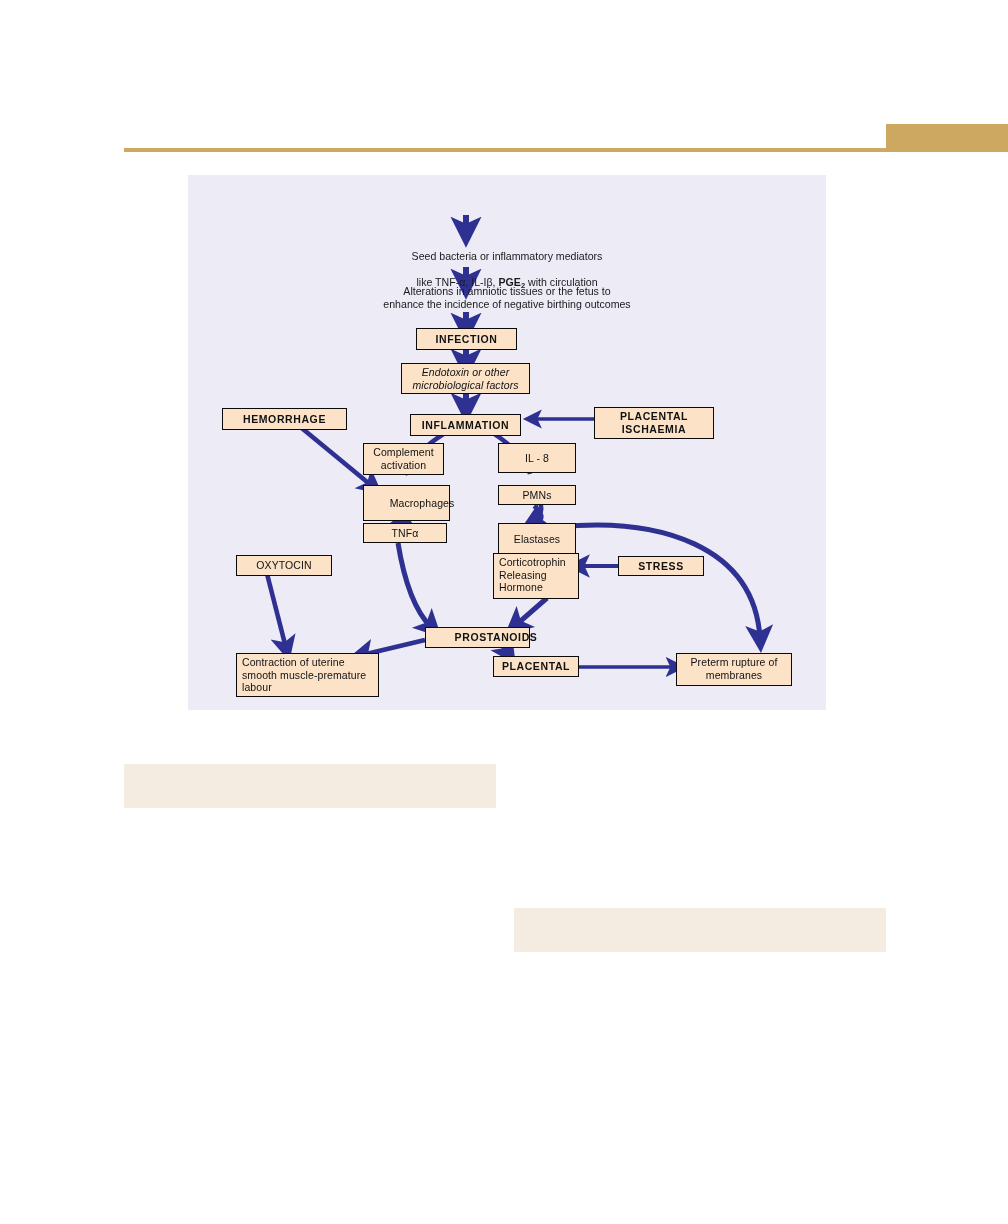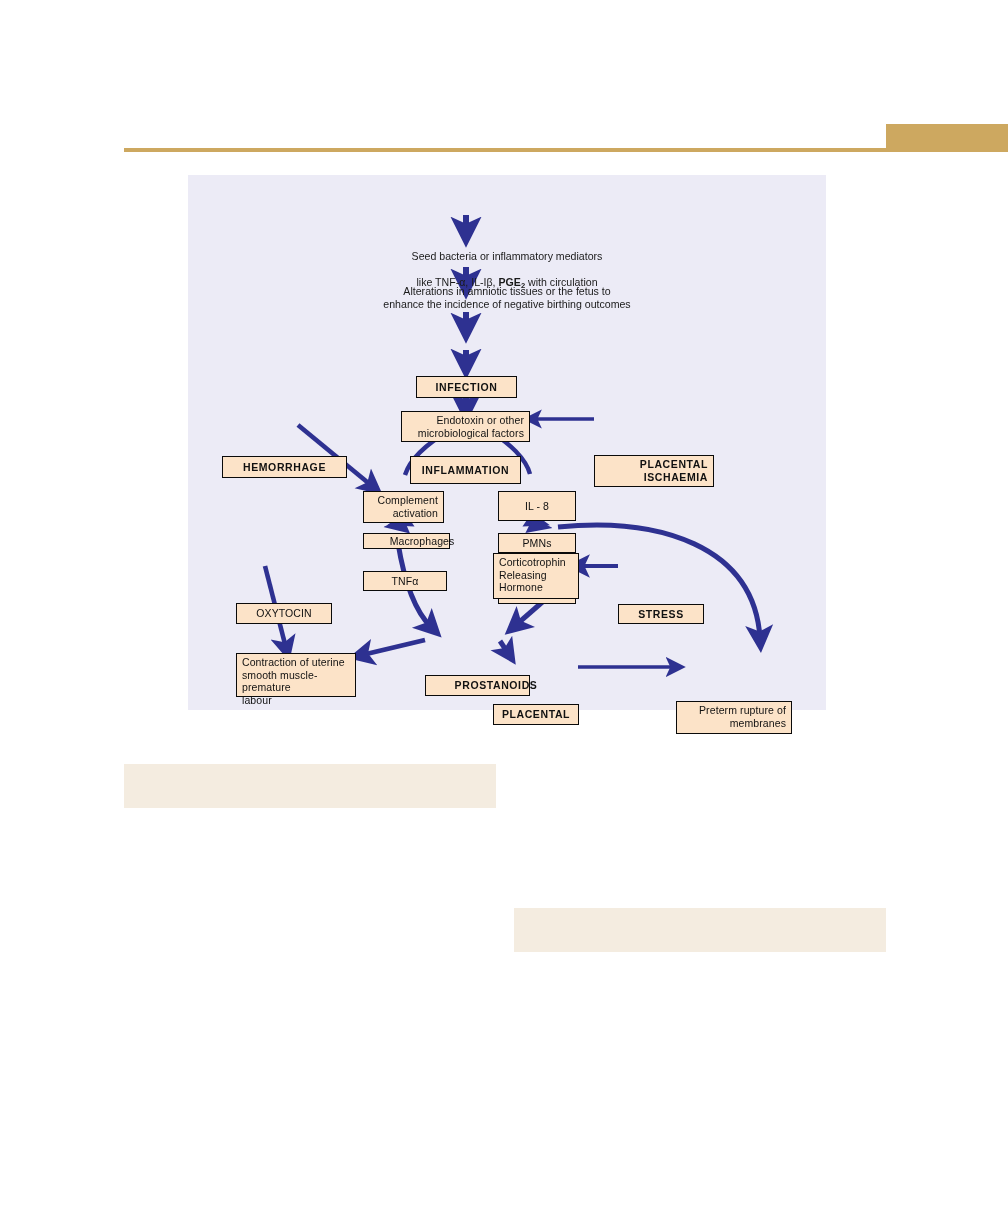--- a/index.html
+++ b/index.html
@@ -62,21 +62,21 @@
     line-height: 12.6px;
     letter-spacing: .1px;
     padding: 2px 5px;
     white-space: pre-line;
     z-index: 3;
   }
   .node.bold {
     font-weight: bold;
     letter-spacing: .6px;
   }
-  .node.center { text-align: right; margin-top: 48px; }
+  .node.center { text-align: center; }
   .node.mid {
     display: flex;
     align-items: center;
     justify-content: center;
   }
   .node.left { text-align: left; }
 
   
   .freetext {
     position: absolute;
@@ -178,56 +178,56 @@
   <div class="freetext" style="left:96px; top:62px; width:446px;">
     <div>Seed bacteria or inflammatory mediators</div>
     <div><span>like TNF-α, IL-Iβ, </span><span class="b">PGE</span><sub class="b">2</sub><span> with circulation</span></div>
   </div>
 
   <div class="freetext" style="left:74px; top:110px; width:490px;">Alterations in amniotic tissues or the fetus to
 enhance the incidence of negative birthing outcomes</div>
 
   <div class="node bold center mid" style="left:228px; top:153px; width:101px; height:22px;">INFECTION</div>
 
-  <div class="node center" style="left:213px; top:188px; width:129px; height:31px;">Endotoxin or other
+  <div class="node center" style="left:213px; top:188px; width:129px; height:31px;font-style:italic;">Endotoxin or other
 microbiological factors</div>
 
   <div class="node bold center mid" style="left:34px; top:233px; width:125px; height:22px;">HEMORRHAGE</div>
 
-  <div class="node bold center mid" style="left:222px; top:233px; width:111px; height:28px;">INFLAMMATION</div>
+  <div class="node bold center mid" style="left:222px; top:239px; width:111px; height:22px;">INFLAMMATION</div>
 
   <div class="node bold center" style="left:406px; top:232px; width:120px; height:32px;">PLACENTAL
 ISCHAEMIA</div>
 
   <div class="node center" style="left:175px; top:268px; width:81px; height:32px;">Complement
 activation</div>
 
   <div class="node center mid" style="left:310px; top:268px; width:78px; height:30px;">IL - 8</div>
 
-  <div class="node center mid" style="left:175px; top:310px; width:87px; height:16px;padding-left:36px;">Macrophages</div>
+  <div class="node center mid" style="left:175px; top:310px; width:87px; height:36px;padding-left:36px;">Macrophages</div>
 
   <div class="node center mid" style="left:310px; top:310px; width:78px; height:20px;">PMNs</div>
 
   <div class="node center mid" style="left:175px; top:348px; width:84px; height:20px;">TNFα</div>
 
   <div class="node center mid" style="left:310px; top:348px; width:78px; height:33px;">Elastases</div>
 
   <div class="node center mid" style="left:48px; top:380px; width:96px; height:21px;">OXYTOCIN</div>
 
   <div class="node left" style="left:305px; top:378px; width:86px; height:46px;">Corticotrophin
 Releasing
 Hormone</div>
 
   <div class="node bold center mid" style="left:430px; top:381px; width:86px; height:20px;">STRESS</div>
 
   <div class="node bold center mid" style="left:237px; top:452px; width:105px; height:21px;padding-left:42px;">PROSTANOIDS</div>
 
   <div class="node bold center mid" style="left:305px; top:481px; width:86px; height:21px;">PLACENTAL</div>
 
-  <div class="node left" style="left:48px; top:478px; width:120px; height:44px;">Contraction of uterine
+  <div class="node left" style="left:48px; top:478px; width:143px; height:44px;">Contraction of uterine
 smooth muscle-premature
 labour</div>
 
   <div class="node center" style="left:488px; top:478px; width:116px; height:33px;">Preterm rupture of
 membranes</div>
 
 </div>
 
 <div class="beige-block" id="beige-block-1"></div>
 <div class="beige-block" id="beige-block-2"></div>

